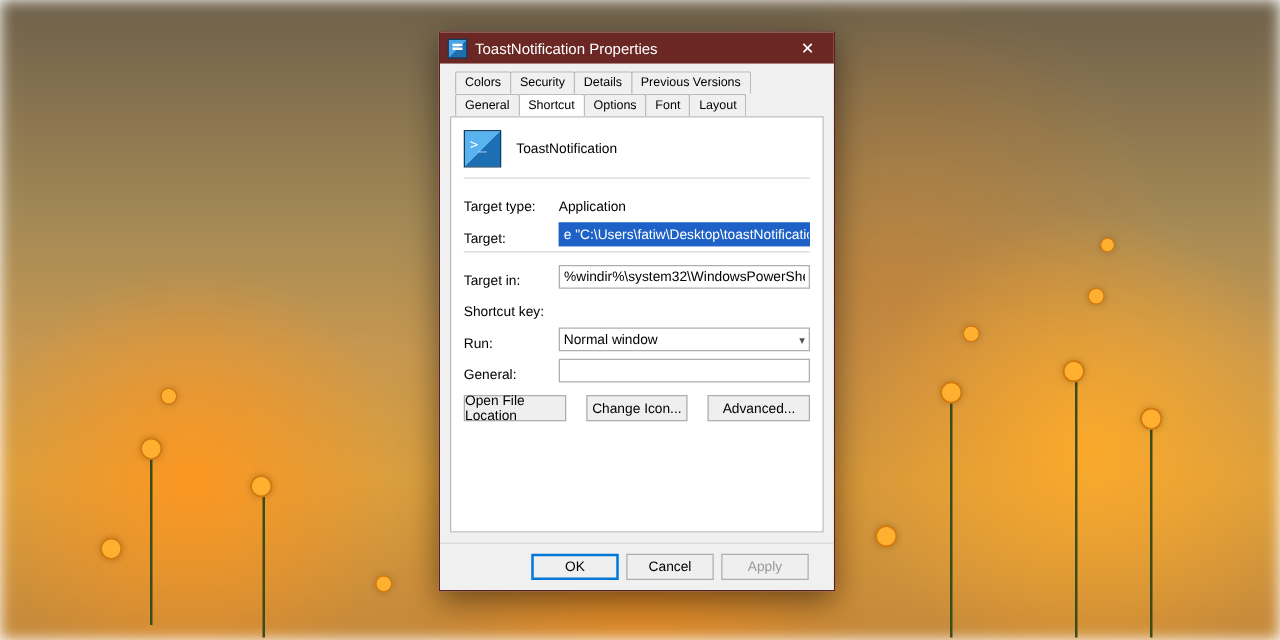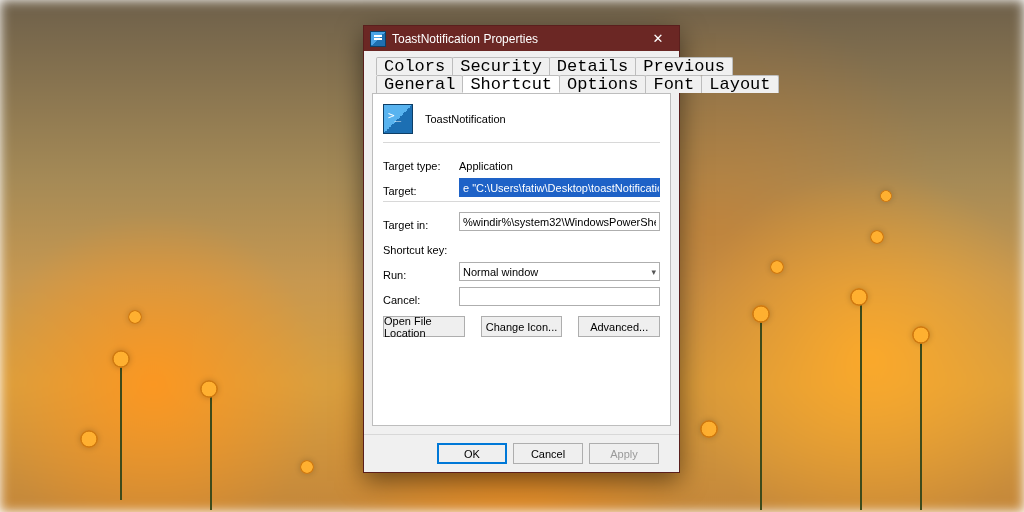--- a/index.html
+++ b/index.html
@@ -29,21 +29,21 @@
     width:18px; height:18px; border-radius:50%;
     background: radial-gradient(circle, #ffb030 0 55%, #d07a10 60% 100%);
     box-shadow: 0 0 6px rgba(0,0,0,0.2);
   }
   .stem {
     position:absolute; width:2px; background:#3d4a1a;
   }
 
   .dialog {
     position: absolute;
-    left: 363px; top: 25px;
+    left: 351px; top: 25px;
     width: 317px; height: 448px;
     background: #ffffff;
     border: 1px solid #5a1f1d;
     box-shadow: 0 8px 24px rgba(0,0,0,0.5);
     display:flex; flex-direction:column;
   }
   .titlebar {
     height: 25px;
     background: #6b2724;
     color: #ffffff;
@@ -76,26 +76,25 @@
   .tabs {
     display:flex; flex-wrap:wrap;
     padding-left:4px;
   }
   .tab {
     height:18px; line-height:17px;
     padding: 0 7px;
     border:1px solid #bdbdbd;
     border-bottom:none;
     background:#f0f0f0;
-    font-size:17px;
+    font-size:10px;
     cursor:pointer;
     position:relative;
     margin-right:-1px;
     border-radius:2px 2px 0 0;
-    font-family:Liberation Mono, monospace;
   }
   .tabrow { display:flex; }
   .tab.active {
     background:#ffffff;
     z-index:3;
     border-bottom:1px solid #fff;
     margin-bottom:-1px;
   }
   .tabpanel {
     border:1px solid #bdbdbd;
@@ -252,21 +251,21 @@
 
       <div class="row">
         <div class="lbl">Run:</div>
         <div class="select">
           <span>Normal window</span>
           <span class="chev">▾</span>
         </div>
       </div>
 
       <div class="row">
-        <div class="lbl">Cancel:</div>
+        <div class="lbl">General:</div>
         <input type="text" value="" style="">
       </div>
 
       <div class="btnrow">
         <div class="wbtn">Open File Location</div>
         <div class="wbtn">Change Icon...</div>
         <div class="wbtn">Advanced...</div>
       </div>
 
     </div>

